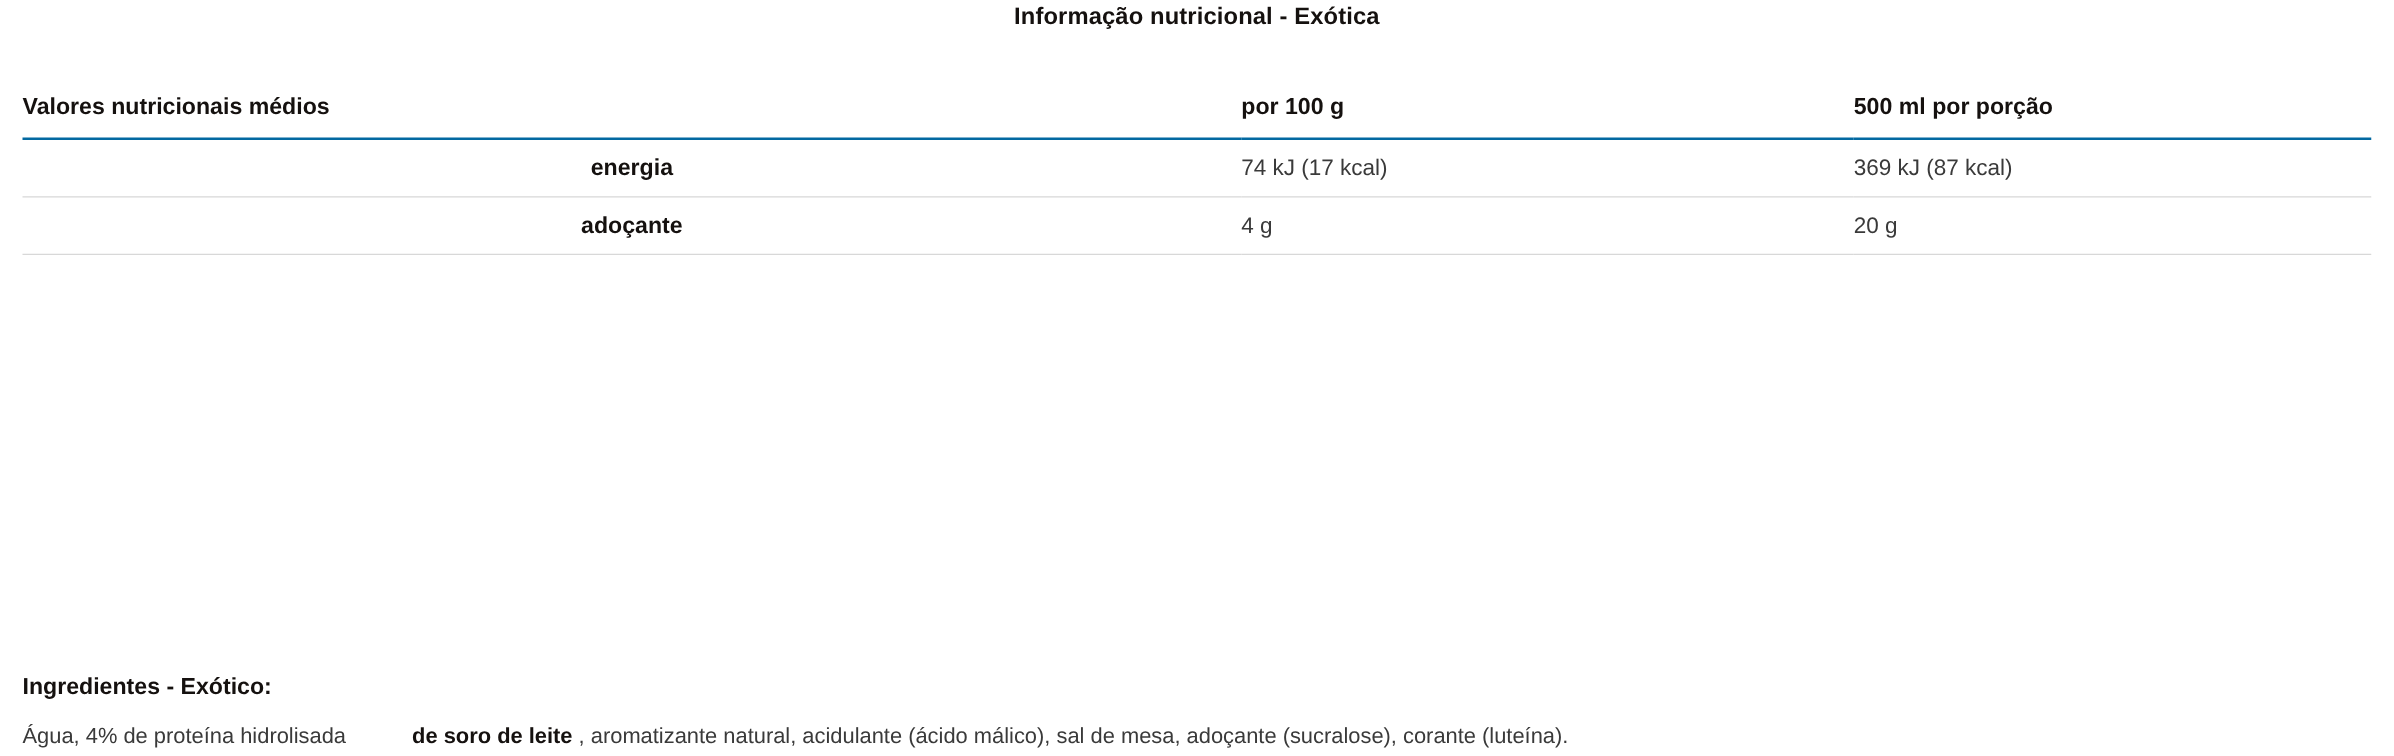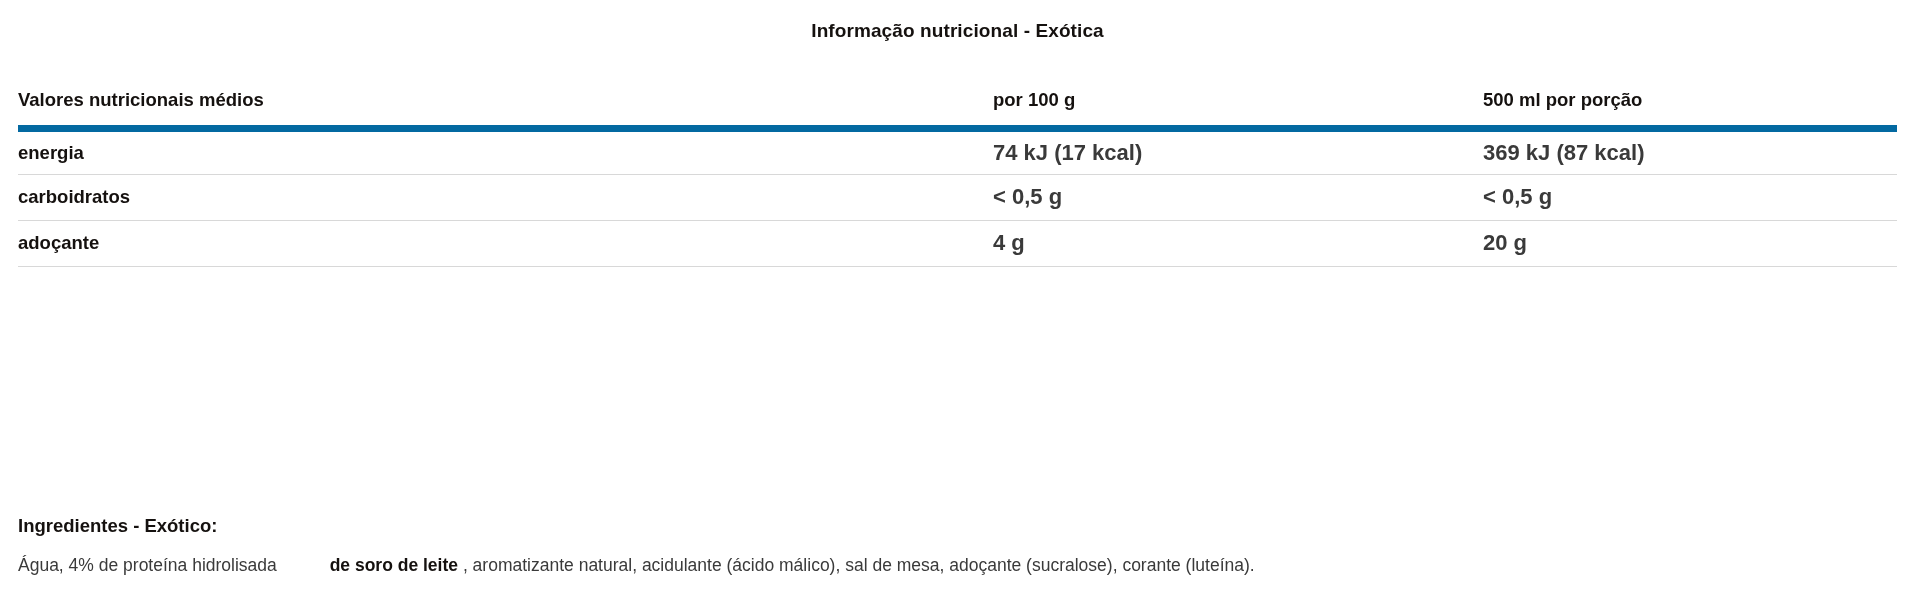--- a/index.html
+++ b/index.html
@@ -18,21 +18,21 @@
     width: 1915px;
     height: 605px;
     position: relative;
     box-sizing: border-box;
   }
   .title {
     text-align: center;
     font-size: 19px;
     font-weight: bold;
     color: #15110f;
-    padding-top: 20px;
+    padding-top: 3px;
     letter-spacing: 0.1px;
   }
   .table-wrap {
     margin-top: 36px;
     padding: 0 18px;
     box-sizing: border-box;
     width: 1915px;
   }
   table.nutrition {
     width: 100%;
@@ -47,39 +47,40 @@
     text-align: left;
     vertical-align: middle;
     padding: 0;
     height: 46px;
     box-sizing: border-box;
   }
   table.nutrition thead th {
     font-size: 18.5px;
     font-weight: bold;
     color: #15110f;
-    border-bottom: 7px solid #0369a1;
+    border-bottom: 2px solid #0369a1;
     height: 50px;
     padding-bottom: 2px;
   }
   table.nutrition tbody td {
     border-bottom: 1px solid #d8d8d8;
-    font-size: 22px;
+    font-size: 18px;
     color: #3a3a3a;
-    font-weight: bold;
+    font-weight: normal;
   }
   table.nutrition tbody td.label {
     font-weight: bold;
     color: #15110f;
     font-size: 18.5px;
+    text-align: center;
   }
   .ingredients {
     position: absolute;
     left: 18px;
-    top: 515px;
+    top: 538px;
     width: 1880px;
   }
   .ingredients-title {
     font-size: 18.5px;
     font-weight: bold;
     color: #15110f;
     margin-bottom: 17px;
   }
   .ingredients-body {
     font-size: 17.5px;
@@ -113,25 +114,20 @@
           <th>500 ml por porção</th>
         </tr>
       </thead>
       <tbody>
         <tr>
           <td class="label">energia</td>
           <td>74 kJ (17 kcal)</td>
           <td>369 kJ (87 kcal)</td>
         </tr>
         <tr>
-          <td class="label">carboidratos</td>
-          <td>&lt; 0,5 g</td>
-          <td>&lt; 0,5 g</td>
-        </tr>
-        <tr>
           <td class="label">adoçante</td>
           <td>4 g</td>
           <td>20 g</td>
         </tr>
       </tbody>
     </table>
   </div>
 
   <div class="ingredients">
     <div class="ingredients-title">Ingredientes - Exótico:</div>

